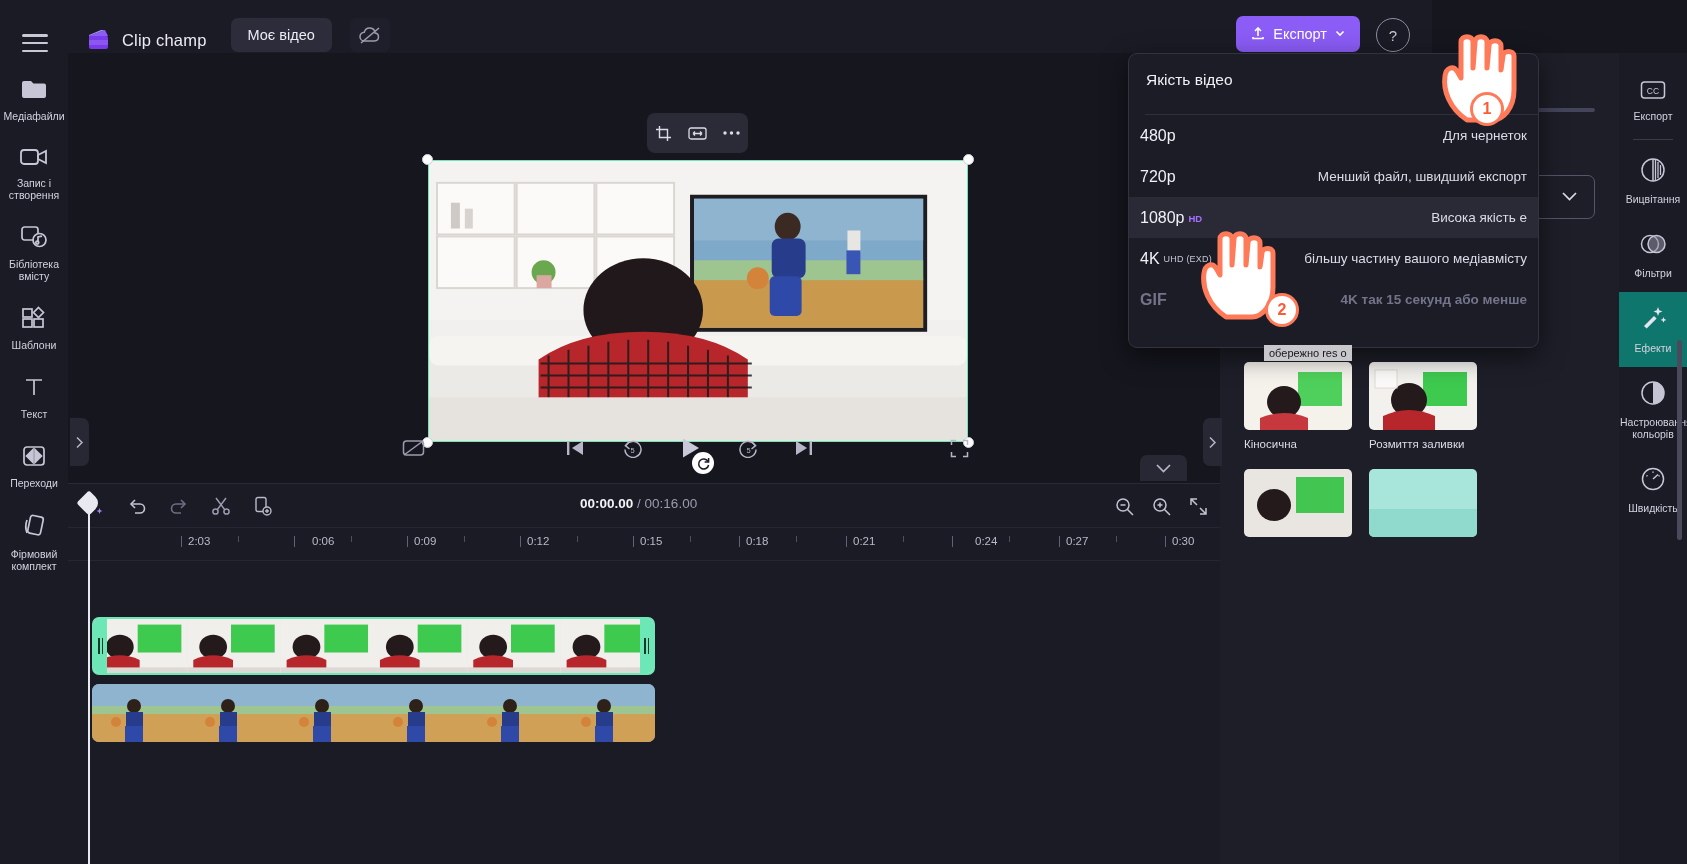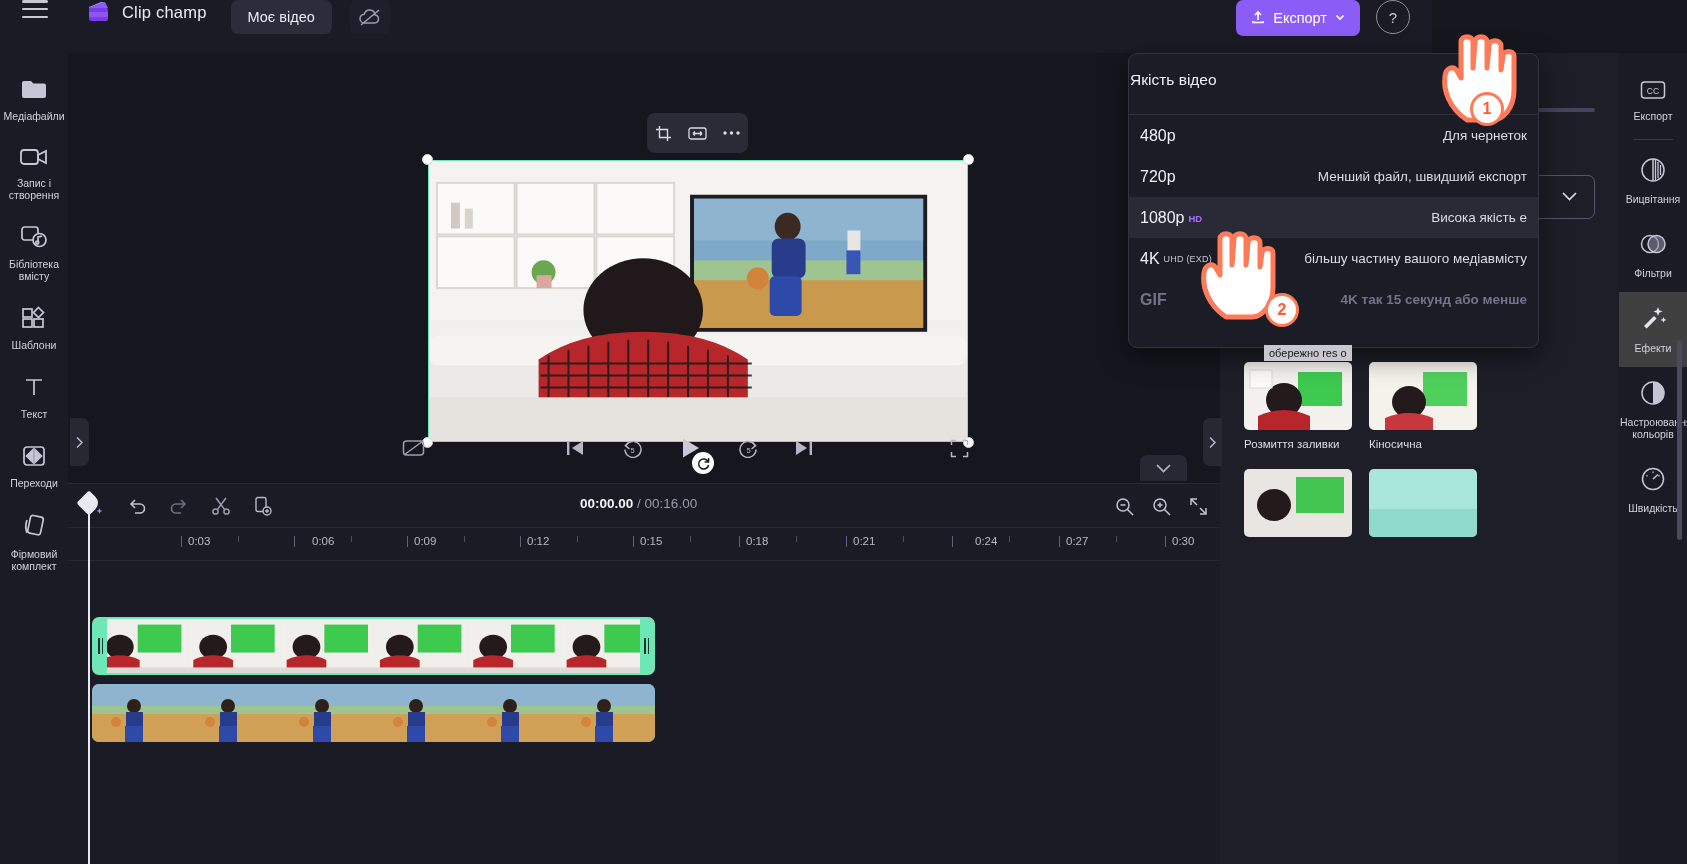--- a/index.html
+++ b/index.html
@@ -6,21 +6,21 @@
   html,body {
     width:1687px; height:864px; overflow:hidden;
     background:#16161f;
     font-family:"Liberation Sans","DejaVu Sans",sans-serif;
     color:#e8e8ef;
   }
   .app { position:relative; width:1687px; height:864px; }
 
   
   .topbar{position:absolute;left:0;top:0;width:1432px;height:53px;background:#1b1b26;
-    display:flex;align-items:flex-start;border-bottom:1px solid #26263200;}
+    display:flex;align-items:flex-end;border-bottom:1px solid #26263200;}
   .hamburger{width:26px;height:18px;margin-left:22px;margin-right:30px;display:flex;flex-direction:column;
     justify-content:space-between;cursor:pointer;}
   .hamburger i{display:block;height:2.5px;background:#c9c9d6;border-radius:2px;}
   .brand{display:flex;align-items:center;gap:9px;margin-left:8px;}
   .brand-mark{width:27px;height:24px;position:relative;}
   .brand-txt{font-size:16.5px;color:#eceaf5;letter-spacing:.2px;}
   .proj-tab{margin-left:24px;background:#2c2c3a;border-radius:7px;padding:9px 17px;font-size:14.5px;color:#ececf4;cursor:pointer;}
   .cloudoff{margin-left:18px;width:40px;height:34px;display:flex;align-items:center;justify-content:center;
     border-radius:6px;background:#1f1f2b;cursor:pointer;}
   .spacer{flex:1;}
@@ -31,21 +31,21 @@
 
   
   .rail{position:absolute;left:0;top:53px;width:68px;height:811px;background:#1b1b26;padding-top:12px;}
   .rail-item{display:flex;flex-direction:column;align-items:center;gap:5px;padding:12px 8px;cursor:pointer;}
   .rail-lbl{font-size:10.5px;line-height:12px;text-align:center;color:#d3d3e0;max-width:64px;}
 
   
   .rrail{position:absolute;right:0;top:53px;width:68px;height:811px;background:#1b1b26;padding-top:14px;}
   .rrail-item{display:flex;flex-direction:column;align-items:center;gap:6px;padding:13px 2px;cursor:pointer;}
   .rrail-lbl{font-size:10.5px;line-height:12px;text-align:center;color:#d3d3e0;max-width:66px;}
-  .rrail-item.active{background:#404040;}
+  .rrail-item.active{background:#0f766e;}
   .rrail-sep{height:1px;background:#3a3a48;margin:4px 14px;}
 
   
   .stage{position:absolute;left:68px;top:53px;width:1152px;height:430px;background:#16161f;}
   .floatbar{position:absolute;left:579px;top:60px;width:101px;height:40px;background:#2b2b38;border-radius:8px;
     display:flex;align-items:center;justify-content:space-around;}
   .fb-ico{width:28px;height:26px;display:flex;align-items:center;justify-content:center;cursor:pointer;border-radius:4px;}
   .videoframe{position:absolute;left:360px;top:107px;width:540px;height:282px;border:1.6px solid #6ee7b7;}
   .vhandle{position:absolute;width:11px;height:11px;border-radius:50%;background:#fff;border:1.5px solid #cfcfdc;cursor:pointer;}
   .rotate-btn{position:absolute;left:624px;top:399px;width:22px;height:22px;border-radius:50%;background:#fff;
@@ -92,21 +92,21 @@
   .collapse{position:absolute;left:1140px;top:455px;width:47px;height:26px;background:#282834;
     border-radius:7px 7px 0 0;display:flex;align-items:center;justify-content:center;cursor:pointer;}
   .chev-l{position:absolute;left:70px;top:418px;width:19px;height:48px;background:#282834;
     border-radius:0 7px 7px 0;display:flex;align-items:center;justify-content:center;cursor:pointer;z-index:4;}
   .chev-r{position:absolute;left:1203px;top:418px;width:19px;height:48px;background:#282834;
     border-radius:7px 0 0 7px;display:flex;align-items:center;justify-content:center;cursor:pointer;z-index:4;}
 
   
   .dd{position:absolute;left:1128px;top:53px;width:411px;height:295px;background:#1c1c27;
     border:1px solid #33333f;border-radius:9px;box-shadow:0 8px 26px rgba(0,0,0,.55);z-index:40;overflow:hidden;}
-  .dd-head{padding:17px 0 15px 1px;border-bottom:1px solid #30303c;}
+  .dd-head{padding:17px 0 15px 1px;border-bottom:1px solid #30303c;margin-left:16px;}
   .dd-title{font-size:15.5px;color:#f0f0f7;margin-bottom:10px;}
   .dd-sub{display:flex;font-size:13.5px;color:#dcdce8;}
   .dd-sub .k{width:232px;}
   .dd-row{display:flex;align-items:center;height:41px;padding:0 0 0 11px;cursor:pointer;}
   .dd-row.hl{background:#2a2a36;}
   .dd-res{font-size:16px;color:#f0f0f7;display:flex;align-items:center;gap:4px;}
   .dd-res .sup{font-size:9.5px;font-weight:bold;color:#a770ff;margin-top:1px;}
   .dd-res .sup2{font-size:9px;color:#c6c6d4;margin-top:1px;letter-spacing:.2px;}
   .dd-desc{margin-left:auto;font-size:13.5px;color:#dcdce8;white-space:nowrap;padding-right:11px;}
   .dd-row.dis .dd-res,.dd-row.dis .dd-desc{color:#73738a;font-weight:bold;}
@@ -442,21 +442,21 @@
       </span>
       <span class="ti" style="position:absolute;left:1117px;top:9px">
         <svg width="19" height="19" viewBox="0 0 19 19" fill="none" stroke="#c2c2d2" stroke-width="1.5">
           <path d="M2 2l6 6M8 2H2v6M17 17l-6-6M11 17h6v-6"></path>
         </svg>
       </span>
     </div>
 
     <div class="ruler">
       <span class="tickbar" style="left:113px"></span>
-        <span class="tick" style="left:120px">0:03</span>
+        <span class="tick" style="left:120px">2:03</span>
       <span class="halftick" style="left:170px"></span>
       <span class="tickbar" style="left:226px"></span>
         <span class="tick" style="left:244px">0:06</span>
       <span class="halftick" style="left:283px"></span>
       <span class="tickbar" style="left:339px"></span>
         <span class="tick" style="left:346px">0:09</span>
       <span class="halftick" style="left:396px"></span>
       <span class="tickbar" style="left:452px"></span>
         <span class="tick" style="left:459px">0:12</span>
       <span class="halftick" style="left:509px"></span>
@@ -647,40 +647,40 @@
               <ellipse cx="34" cy="34" rx="24" ry="22" fill="#a86f6c" opacity=".75"></ellipse>
               <rect x="56" y="12" width="40" height="30" fill="#7fbd85" opacity=".7"></rect>
               </svg>
           </div>
           <div class="cap">Розмиття</div>
         </div>
 
         <div class="cell">
           <div class="thumb">
             <svg width="108" height="68" viewBox="0 0 108 68">
+                <rect width="108" height="68" fill="#f5f2ec"></rect>
+              <rect x="54" y="10" width="44" height="34" fill="#4fd05c"></rect>
+              <ellipse cx="40" cy="40" rx="17" ry="16" fill="#241a1c"></ellipse>
+              <path d="M16 56 q24 -10 48 0 v12 H16z" fill="#c6383d"></path>
+              </svg>
+          </div>
+          <div class="cap">Кіносична</div>
+        </div>
+
+        <div class="cell">
+          <div class="thumb">
+            <svg width="108" height="68" viewBox="0 0 108 68">
                 <rect width="108" height="68" fill="#f3f1ee"></rect>
               <rect x="54" y="10" width="44" height="34" fill="#3ec94f"></rect>
               <ellipse cx="40" cy="38" rx="18" ry="17" fill="#241a1c"></ellipse>
               <path d="M14 54 q26 -12 52 0 v14 H14z" fill="#b6262b"></path>
               <rect x="6" y="8" width="22" height="18" fill="#fbfaf8" stroke="#ddd9d4"></rect>
               </svg>
           </div>
           <div class="cap">Розмиття заливки</div>
-        </div>
-
-        <div class="cell">
-          <div class="thumb">
-            <svg width="108" height="68" viewBox="0 0 108 68">
-                <rect width="108" height="68" fill="#f5f2ec"></rect>
-              <rect x="54" y="10" width="44" height="34" fill="#4fd05c"></rect>
-              <ellipse cx="40" cy="40" rx="17" ry="16" fill="#241a1c"></ellipse>
-              <path d="M16 56 q24 -10 48 0 v12 H16z" fill="#c6383d"></path>
-              </svg>
-          </div>
-          <div class="cap">Кіносична</div>
         </div>
 
         <div class="cell">
           <div class="thumb">
             <svg width="108" height="68" viewBox="0 0 108 68">
                 <rect width="108" height="68" fill="#e9e6e1"></rect>
               <rect x="52" y="8" width="48" height="36" fill="#43c552"></rect>
               <ellipse cx="30" cy="36" rx="17" ry="16" fill="#241a1c"></ellipse>
               </svg>
           </div>

